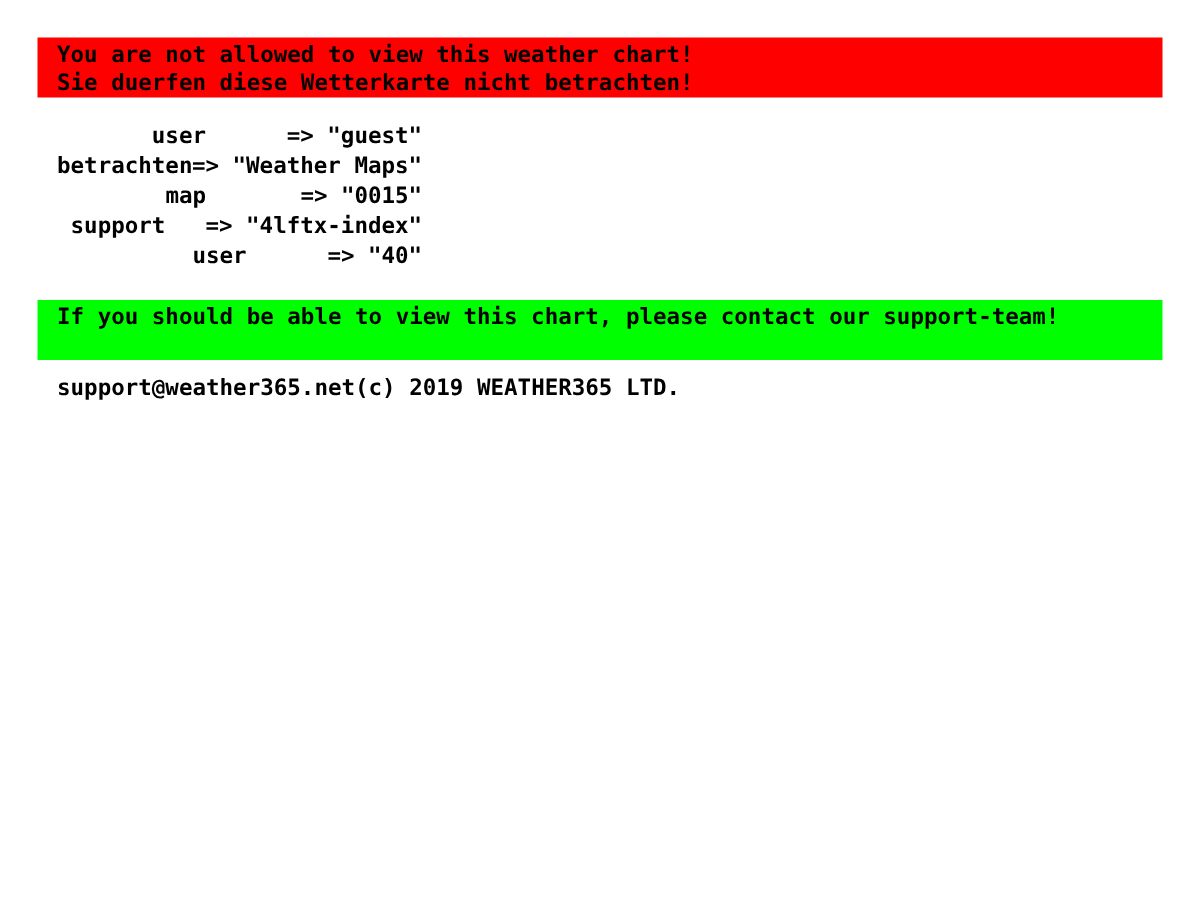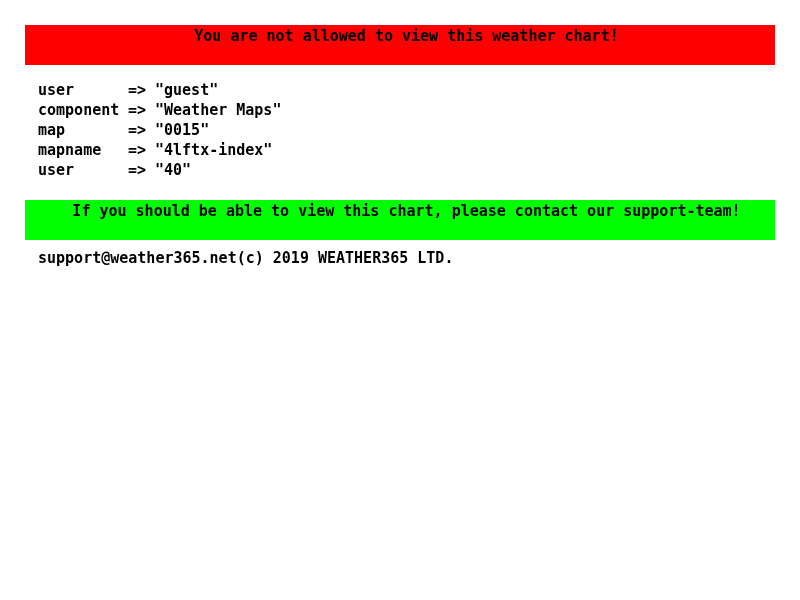--- a/index.html
+++ b/index.html
@@ -15,28 +15,28 @@
   .banner {
     position: absolute;
     left: 25px;
     width: 750px;
     height: 40px;
     padding: 2px 0 0 13px;
     overflow: hidden;
   }
   .banner-red   { top: 25px;  background: #ff0000; }
   .banner-green { top: 200px; background: #00ff00; }
-  .banner-line  { line-height: 19px; white-space: pre; text-align: center; }
+  .banner-line  { line-height: 19px; white-space: pre; }
 
   .kv-block {
     position: absolute;
     left: 38px;
     top: 80px;
   }
-  .kv-row   { display: flex; line-height: 20px; white-space: pre; }
+  .kv-row   { display: flex; line-height: 20px; white-space: pre; justify-content: flex-end; }
   .kv-key   { display: inline-block; width: 90px; }
   .kv-arrow { display: inline-block; width: 27px; }
 
   .footer {
     position: absolute;
     left: 38px;
     top: 248px;
     width: 728px;
     display: flex;
     justify-content: flex-start;
@@ -44,40 +44,41 @@
     white-space: pre;
   }
 </style>
 </head>
 <body>
 
 <div>
 
   <div class="banner banner-red">
     <div class="banner-line">You are not allowed to view this weather chart!</div>
+    <div class="banner-line">Sie duerfen diese Wetterkarte nicht betrachten!</div>
   </div>
 
   <div class="kv-block">
     <div class="kv-row">
       <span class="kv-key">user</span>
       <span class="kv-arrow">=&gt;</span>
       <span class="kv-value">"guest"</span>
     </div>
     <div class="kv-row">
-      <span class="kv-key">component</span>
+      <span class="kv-key">betrachten</span>
       <span class="kv-arrow">=&gt;</span>
       <span class="kv-value">"Weather Maps"</span>
     </div>
     <div class="kv-row">
       <span class="kv-key">map</span>
       <span class="kv-arrow">=&gt;</span>
       <span class="kv-value">"0015"</span>
     </div>
     <div class="kv-row">
-      <span class="kv-key">mapname</span>
+      <span class="kv-key">support</span>
       <span class="kv-arrow">=&gt;</span>
       <span class="kv-value">"4lftx-index"</span>
     </div>
     <div class="kv-row">
       <span class="kv-key">user</span>
       <span class="kv-arrow">=&gt;</span>
       <span class="kv-value">"40"</span>
     </div>
   </div>
 

